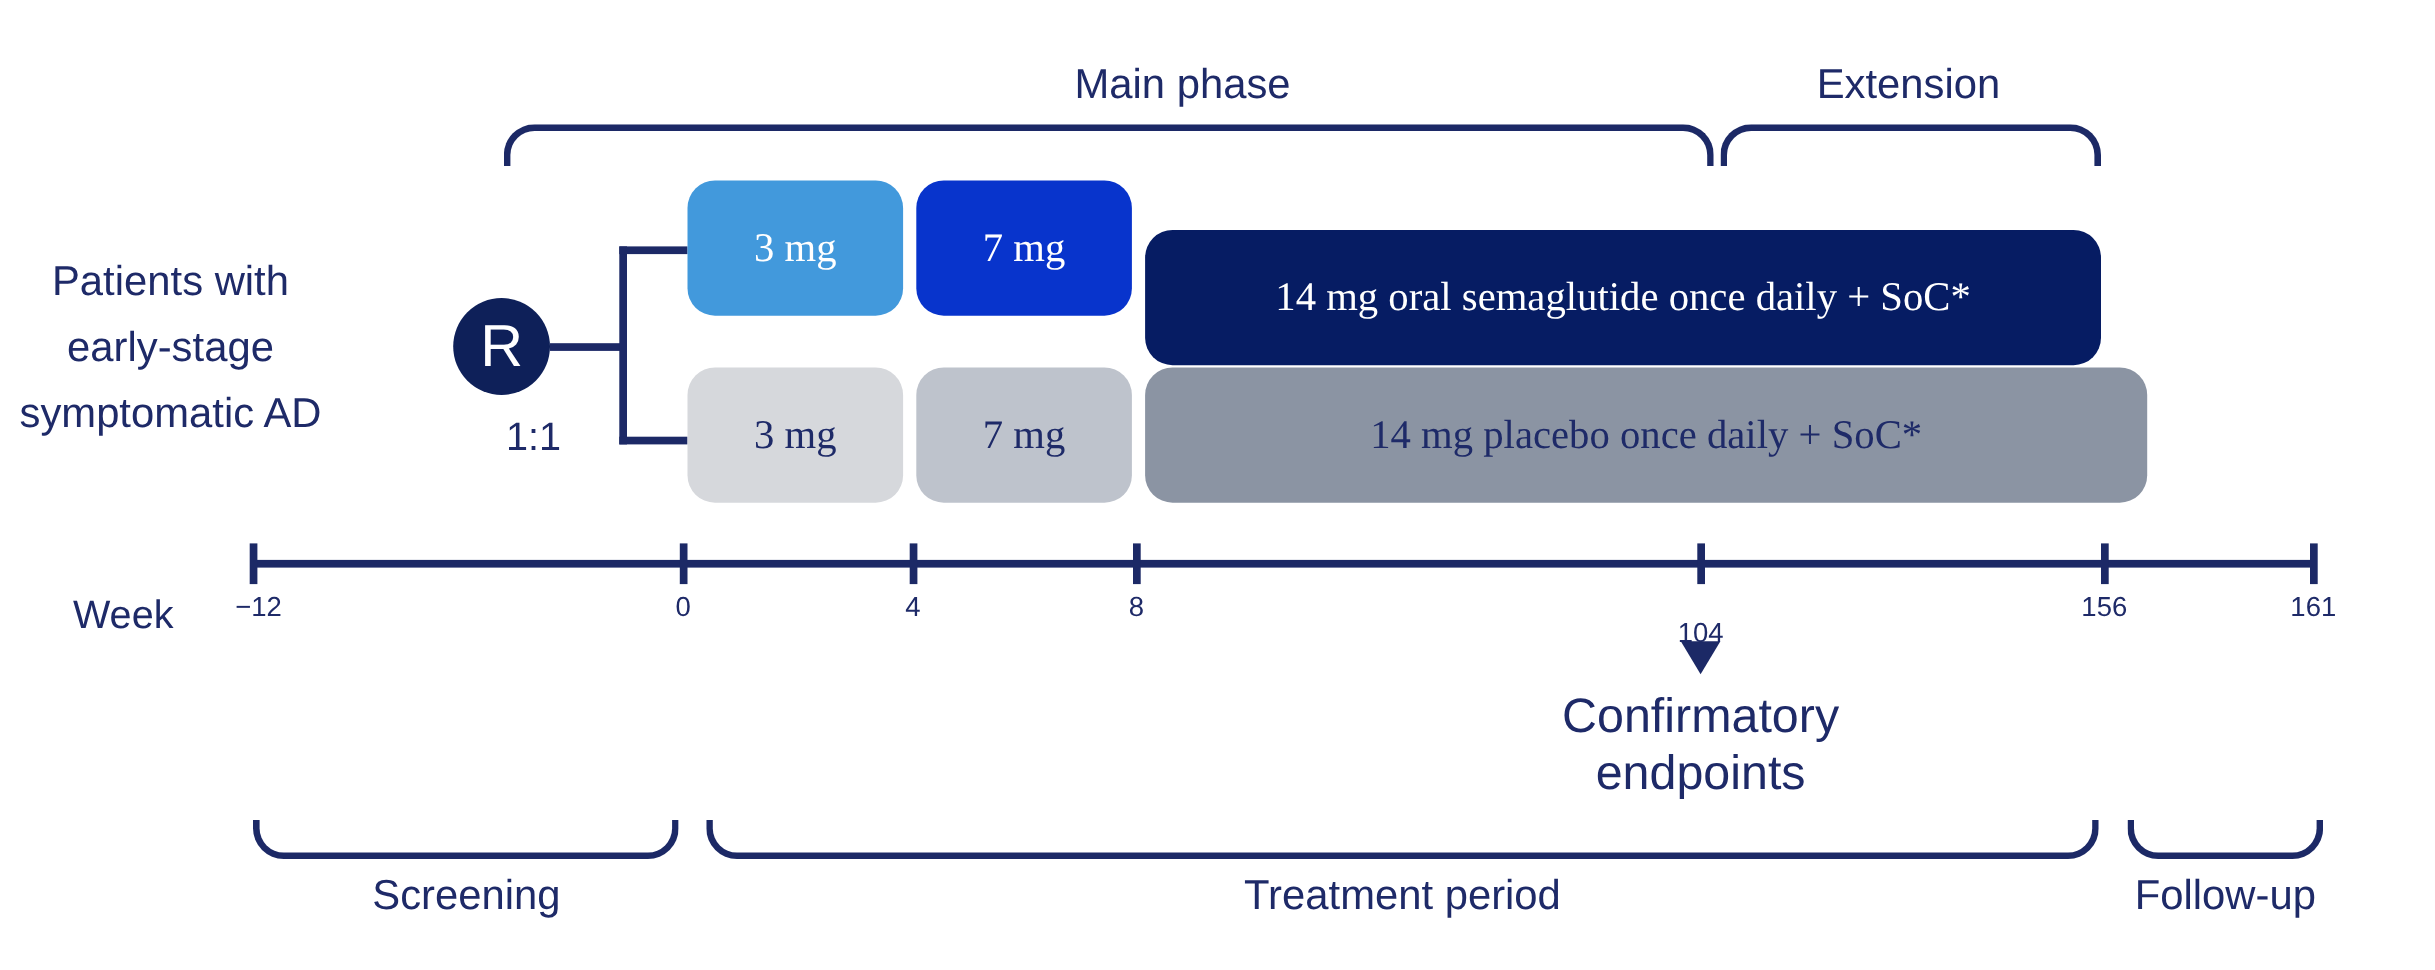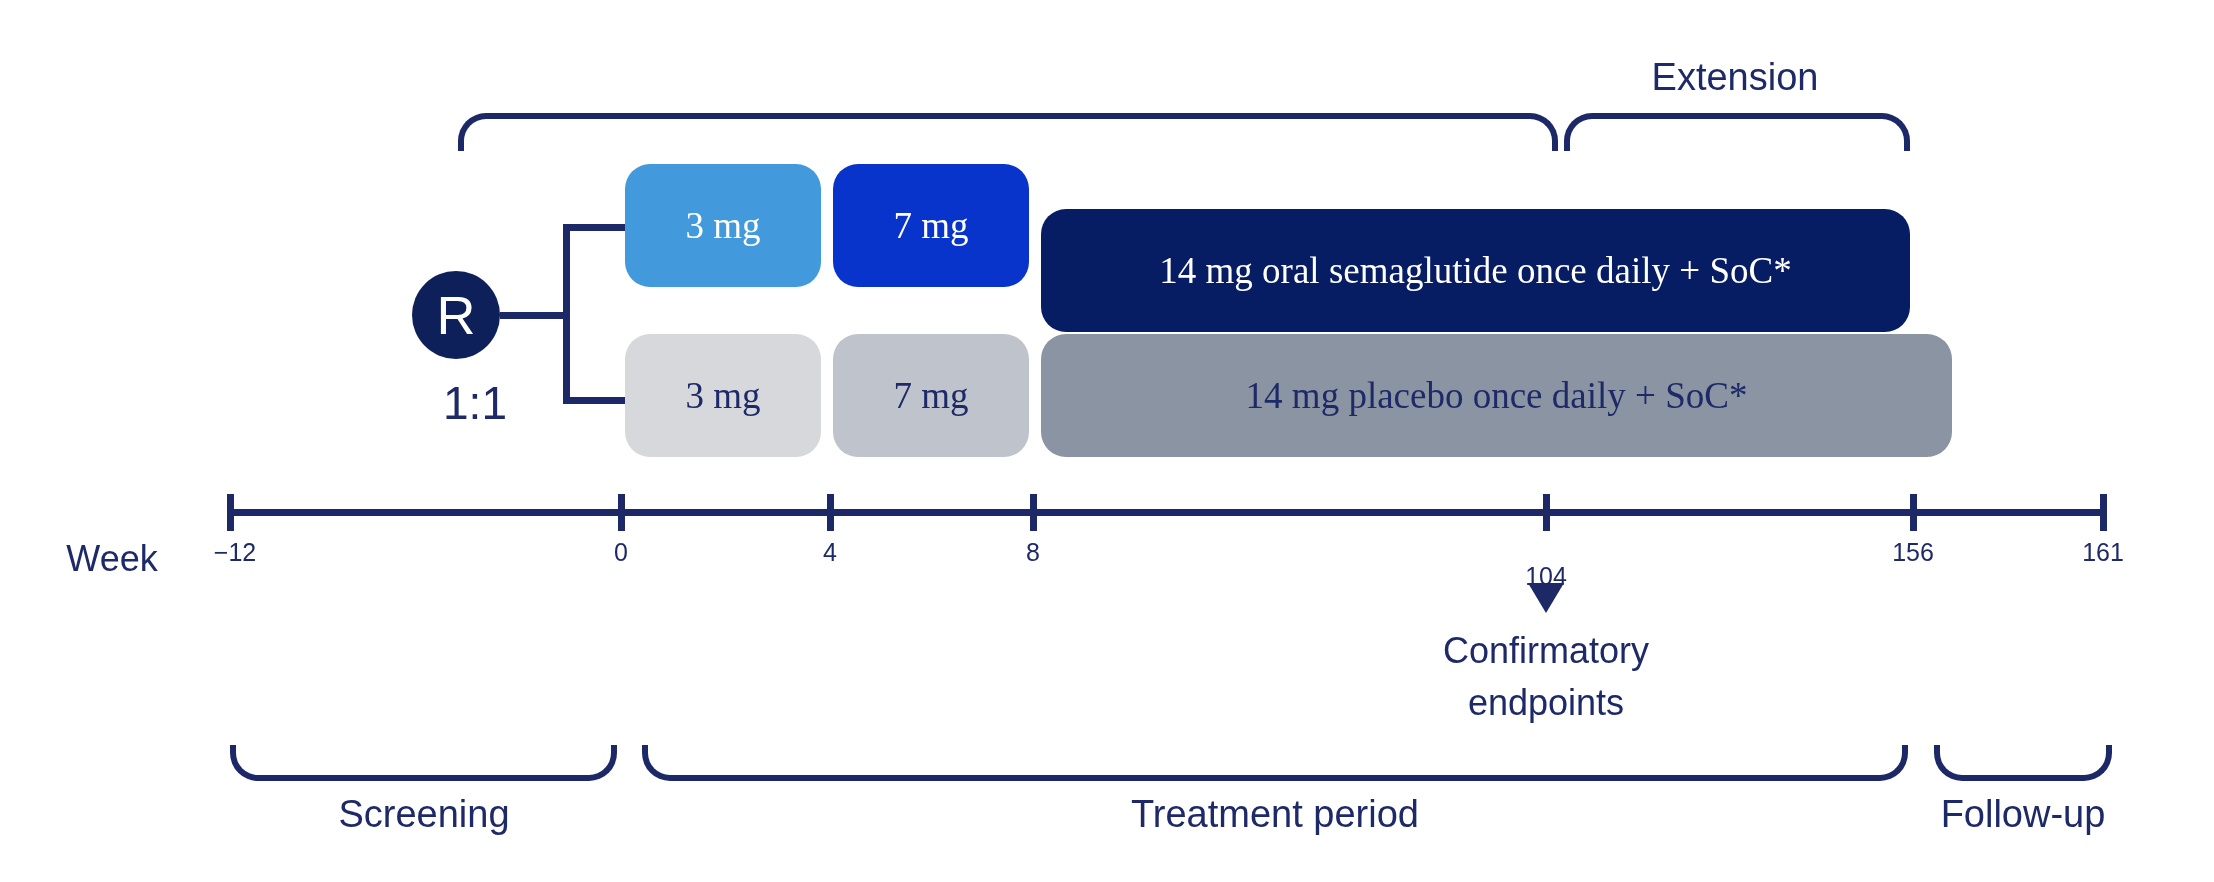--- a/index.html
+++ b/index.html
@@ -20,21 +20,21 @@
     font-size:38px;line-height:60px;text-align:center;
   }
 
   
   .r-circle{
     left:412px;top:271px;width:88px;height:88px;
     background:#0E2059;border-radius:50%;
     display:flex;align-items:center;justify-content:center;
     color:#ffffff;font-size:54px;
   }
-  .r-ratio{left:421px;top:376px;width:108px;text-align:center;font-size:46px;}
+  .r-ratio{left:402px;top:376px;width:108px;text-align:right;font-size:36px;}
 
   
   .line{background:#1C2966;}
 
   
   .box{
     height:123px;border-radius:25px;
     display:flex;align-items:center;justify-content:center;
     font-size:37px;
     font-family:Liberation Serif, serif;
@@ -72,39 +72,43 @@
 
   
   .cm-triangle{
     left:1528px;top:583px;width:0;height:0;
     border-left:18px solid transparent;
     border-right:18px solid transparent;
     border-top:30px solid #1C2966;
   }
   .cm-label{
     left:1396px;top:625px;width:300px;
-    font-size:36px;line-height:52px;text-align:center;
+    font-size:44px;line-height:52px;text-align:center;
   }
 </style>
 </head>
 <body>
 
 <div class="canvas">
 
+  <div class="abs pop-label preline">Patients with
+early-stage
+symptomatic AD</div>
 
   <div class="abs r-circle">
     <span>R</span>
   </div>
   <div class="abs r-ratio">1:1</div>
 
   <div class="abs line" style="left:500px;top:312px;width:66px;height:7px;"></div>
   <div class="abs line" style="left:563px;top:224px;width:7px;height:180px;"></div>
   <div class="abs line" style="left:563px;top:224px;width:62px;height:7px;"></div>
   <div class="abs line" style="left:563px;top:397px;width:62px;height:7px;"></div>
 
+  <div class="abs phase-label" style="left:875px;top:56px;width:400px;">Main phase</div>
   <div class="abs phase-label" style="left:1575px;top:56px;width:320px;">Extension</div>
   <div class="abs brace-top" style="left:458px;top:113px;width:1100px;"></div>
   <div class="abs brace-top" style="left:1564px;top:113px;width:346px;"></div>
 
   <div class="abs box white-text b-sema3">
     <span>3 mg</span>
   </div>
   <div class="abs box white-text b-sema7">
     <span>7 mg</span>
   </div>

